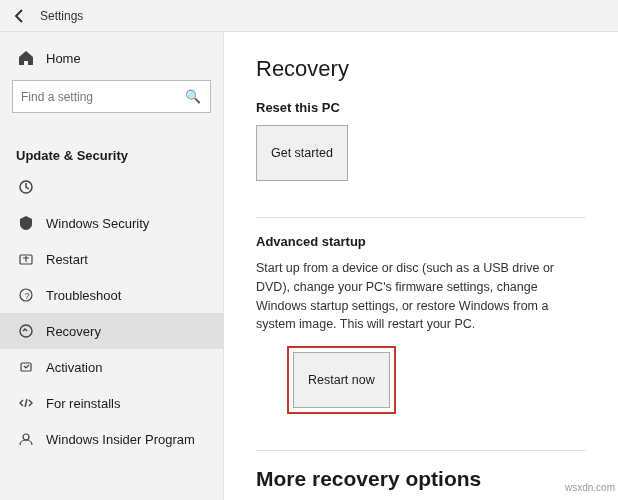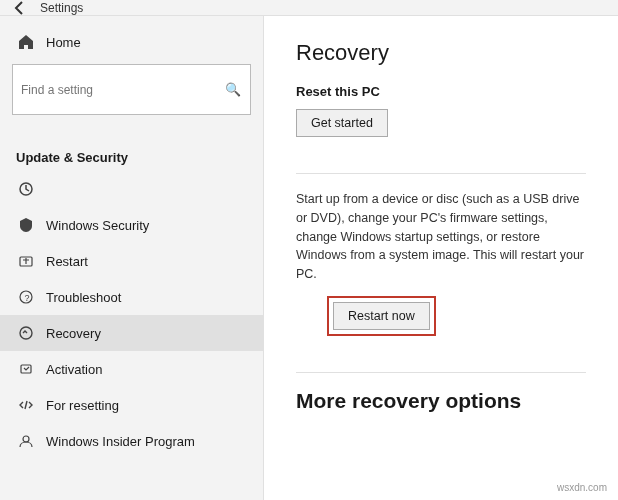--- a/index.html
+++ b/index.html
@@ -7,21 +7,21 @@
       font-family: 'Segoe UI', Arial, sans-serif;
       width: 618px;
       height: 500px;
       overflow: hidden;
       display: flex;
       flex-direction: column;
       background: #f3f3f3;
     }
     
     .topbar {
-      height: 16px;
+      height: 32px;
       background: #f3f3f3;
       display: flex;
       align-items: center;
       padding: 0 12px;
       border-bottom: 1px solid #e0e0e0;
     }
     .topbar-back {
       display: flex;
       align-items: center;
       cursor: pointer;
@@ -34,41 +34,41 @@
       color: #333;
     }
     
     .main {
       display: flex;
       flex: 1;
       overflow: hidden;
     }
     
     .sidebar {
-      width: 264px;
+      width: 224px;
       background: #f3f3f3;
       border-right: 1px solid #e0e0e0;
       overflow-y: auto;
       padding: 8px 0;
       flex-shrink: 0;
     }
     .sidebar-section-title {
       font-size: 13px;
       font-weight: 600;
       color: #1a1a1a;
       padding: 8px 16px 6px 16px;
       margin-top: 27px;
     }
     .search-box {
       margin: 4px 12px 8px 12px;
       display: flex;
       align-items: center;
       border: 1px solid #bbb;
       background: #fff;
-      padding: 17px 8px;
+      padding: 8px 8px;
     }
     .search-input {
       border: none;
       outline: none;
       font-size: 12px;
       flex: 1;
       background: transparent;
       color: #333;
     }
     .search-icon-btn {
@@ -122,21 +122,21 @@
       margin-bottom: 10px;
     }
     .section-body {
       font-size: 12.5px;
       color: #333;
       line-height: 1.5;
       margin-bottom: 12px;
     }
     .btn {
       display: inline-block;
-      padding: 6px 14px;
+      padding: 20px 14px;
       font-size: 12.5px;
       border: 1px solid #aaa;
       background: #f0f0f0;
       color: #1a1a1a;
       cursor: pointer;
       margin-bottom: 20px;
     }
     .divider {
       border: none;
       border-top: 1px solid #e0e0e0;
@@ -151,21 +151,21 @@
     }
     .more-options-title {
       font-size: 21px;
       font-weight: 600;
       color: #1a1a1a;
       margin-bottom: 8px;
     }
     .watermark {
       position: fixed;
       bottom: 6px;
-      right: 8px;
+      right: 0;
       font-size: 10px;
       color: #999;
       background: rgba(255,255,255,0.7);
       padding: 1px 3px;
     }
   </style>
 </head>
 <body>
 
 <div class="topbar">
@@ -257,21 +257,21 @@
 
 
     <div class="sidebar-item">
       <div class="sidebar-item-icon">
         <svg viewBox="0 0 16 16" fill="none" stroke="#444" stroke-width="1.4">
             <polyline points="5,5 2,8 5,11"></polyline>
             <polyline points="11,5 14,8 11,11"></polyline>
             <line x1="9" y1="4" x2="7" y2="12"></line>
           </svg>
       </div>
-      <span>For resetting</span>
+      <span>For reinstalls</span>
     </div>
 
     <div class="sidebar-item">
       <div class="sidebar-item-icon">
         <svg viewBox="0 0 16 16" fill="#444">
             <circle cx="8" cy="6" r="3" stroke="#444" stroke-width="1.2" fill="none"></circle>
             <path d="M2 14c0-3 2.7-5 6-5s6 2 6 5" stroke="#444" stroke-width="1.2" fill="none"></path>
           </svg>
       </div>
       <span>Windows Insider Program</span>
@@ -283,20 +283,21 @@
 
     <h1 class="content-title">Recovery</h1>
 
     
     <div class="section-heading">Reset this PC</div>
     <button class="btn">Get started</button>
 
     <hr class="divider">
 
     
+    <div class="section-heading">Advanced startup</div>
     <p class="section-body">Start up from a device or disc (such as a USB drive or DVD), change your PC's firmware settings, change Windows startup settings, or restore Windows from a system image. This will restart your PC.</p>
 
     <div class="restart-highlight">
       <button class="btn" style="margin-bottom:0;">Restart now</button>
     </div>
 
     <hr class="divider">
 
     
     <div class="more-options-title">More recovery options</div>

